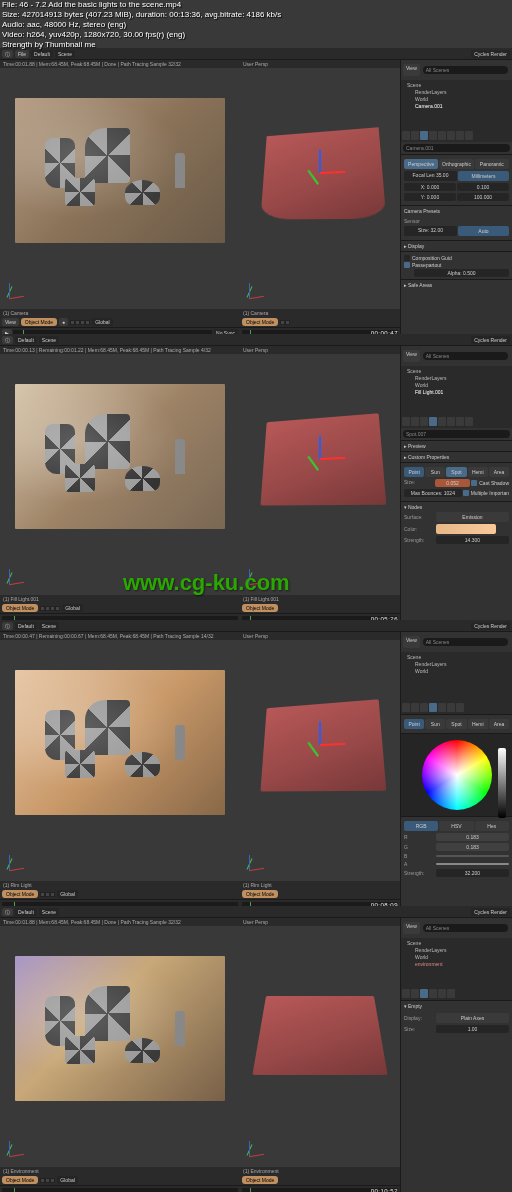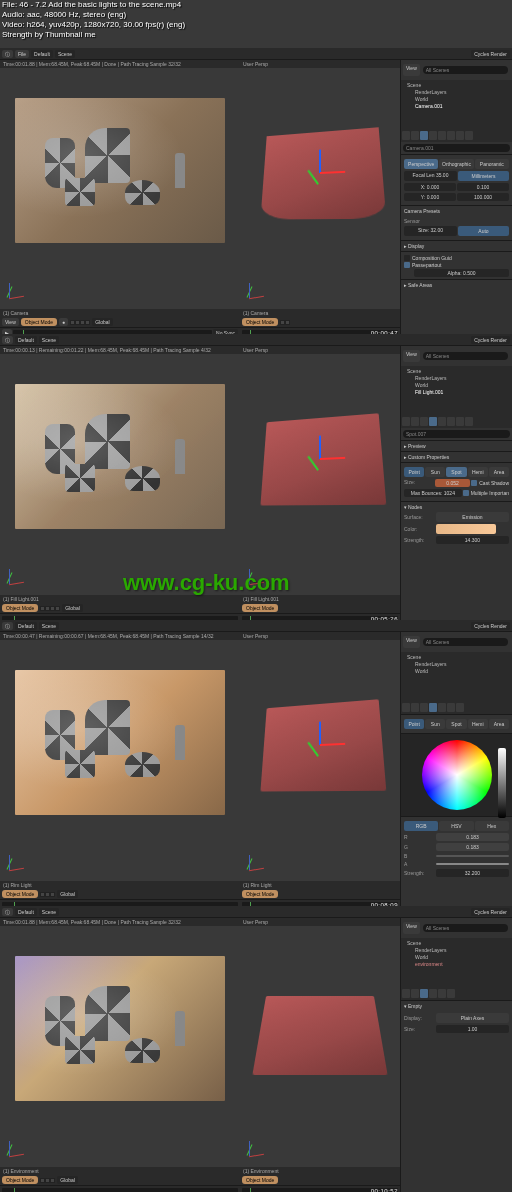--- a/index.html
+++ b/index.html
@@ -94,20 +94,21 @@
 .checkbox-row { display: flex; align-items: center; gap: 2px; font-size: 5px; margin: 1px 0; }
 .cb { width: 6px; height: 6px; background: #252525; border-radius: 1px; }
 .cb.on { background: #4a6a8a; }
 .search-field { background: #1a1a1a; padding: 1px 3px; border-radius: 6px; font-size: 5px; color: #888; margin: 2px; }
 </style>
 </head>
 <body>
 
 <div class="file-info">
   <div>File: 46 - 7.2 Add the basic lights to the scene.mp4</div>
+  <div>Size: 427014913 bytes (407.23 MiB), duration: 00:13:36, avg.bitrate: 4186 kb/s</div>
   <div>Audio: aac, 48000 Hz, stereo (eng)</div>
   <div>Video: h264, yuv420p, 1280x720, 30.00 fps(r) (eng)</div>
   <div>Strength by Thumbnail me</div>
 </div>
 
 <div class="watermark">www.cg-ku.com</div>
 
 <div class="top-bar">
   <span class="btn">ⓘ</span>
   <span class="btn">File</span>

